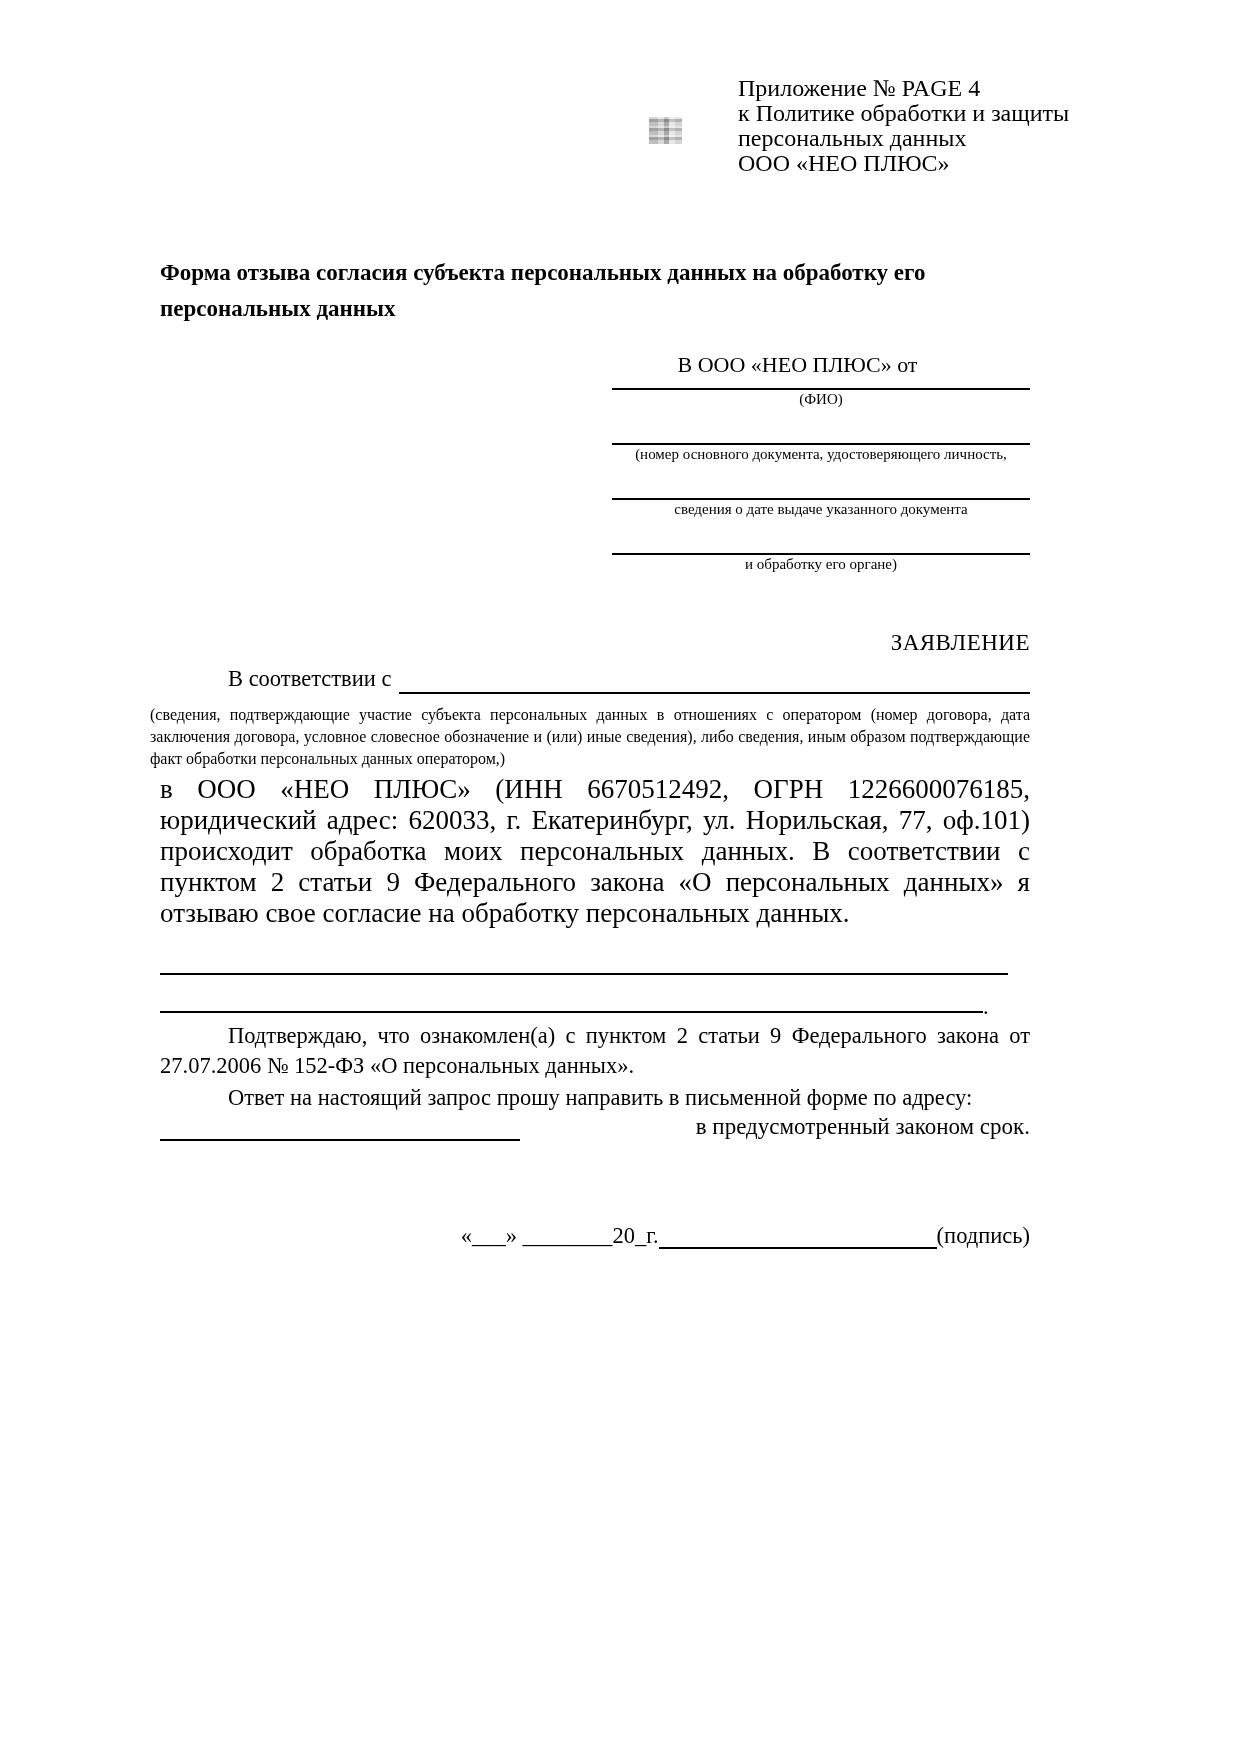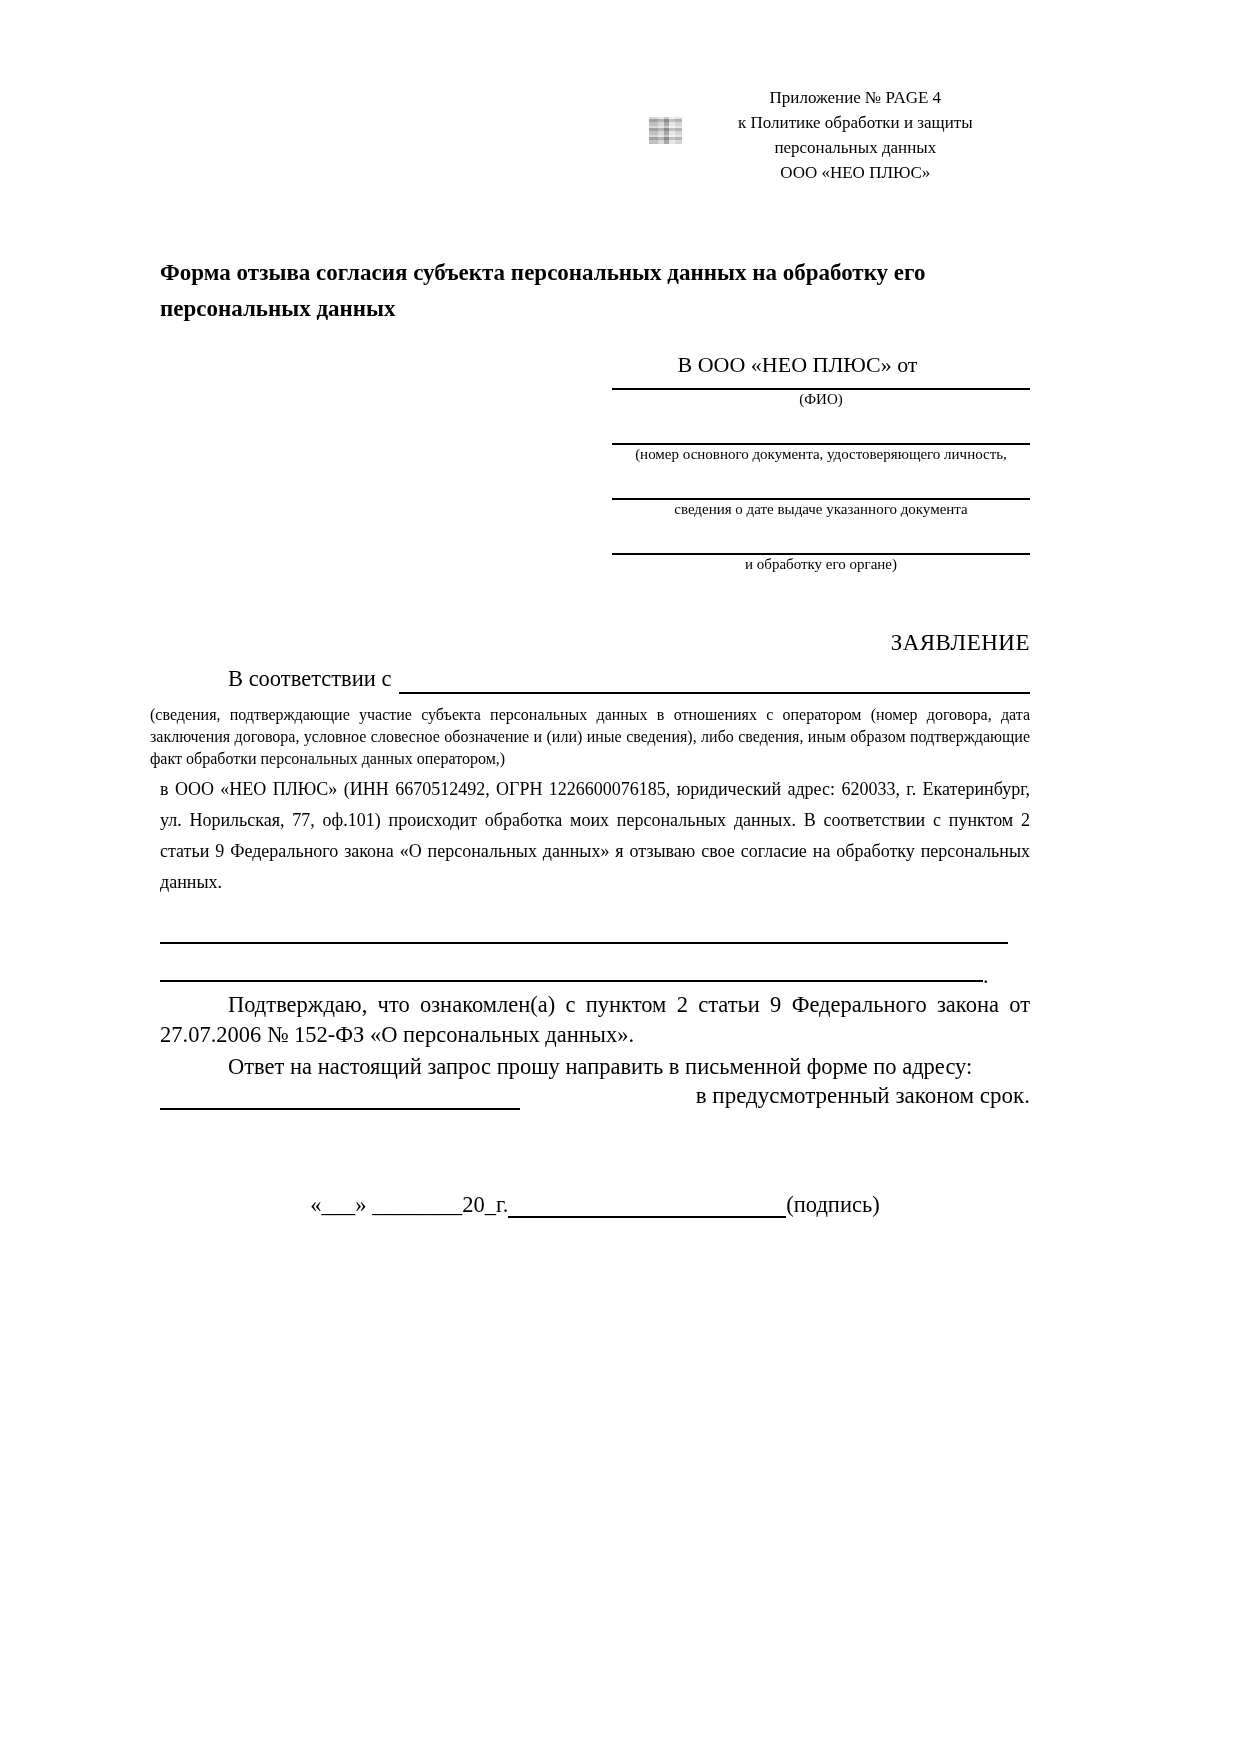--- a/index.html
+++ b/index.html
@@ -6,22 +6,22 @@
   html,body { background:#ffffff; }
   .page {
     position:relative;
     width:1242px; height:1755px;
     background:#ffffff; color:#000000;
     font-family:"Liberation Serif","DejaVu Serif",serif;
     overflow:hidden;
   }
   
   .header-block {
-    position:absolute; left:738px; top:85px;
-    font-size:17px; line-height:25px; white-space:nowrap;text-align:center;
+    position:absolute; left:738px; top:76px;
+    font-size:24px; line-height:25px; white-space:nowrap;
   }
   
   .artifact {
     position:absolute; left:649px; top:117px; width:33px; height:27px;
     background:
       linear-gradient(90deg,#9d9d9d 0 28%,#c4c4c4 28% 46%,#777 46% 62%,#d9d9d9 62% 78%,#bdbdbd 78% 100%);
     background-size:100% 5px;
     background-repeat:repeat-y;
     opacity:.85;
   }
@@ -45,32 +45,32 @@
   .f2 .field-line, .f3 .field-line, .f4 .field-line { margin-top:26px; }
   .statement-heading { margin-top:56px; text-align:right; font-size:23px; letter-spacing:.5px; }
   
   .accordance { margin-top:8px; display:flex; align-items:flex-end; font-size:22.5px; line-height:30px; padding-left:68px; }
   .accordance .lead { white-space:nowrap; padding-right:8px; }
   .fill { flex:1; border-bottom:2px solid #000; height:26px; }
   .fine-print {
     font-size:16px; line-height:22px; text-align:justify; text-indent:0;
     margin-left:-10px; width:880px; margin-top:10px;
   }
-  .main-para { margin-top:4px; font-size:18px; line-height:31px; text-align:justify; }
+  .main-para { margin-top:4px; font-size:27px; line-height:31px; text-align:justify; }
   .reason { margin-top:0; display:flex; align-items:flex-end; font-size:22.5px; line-height:31px; padding-left:68px; }
   .reason .lead { white-space:nowrap; padding-right:8px; }
   .blank-row-1 { margin-top:44px; width:848px; border-bottom:2px solid #000; height:2px; }
   .blank-row-2 { margin-top:26px; display:flex; align-items:flex-end; font-size:22.5px; line-height:12px; }
   .blank-row-2 .line { width:823px; border-bottom:2px solid #000; height:10px; }
   .confirm { margin-top:8px; font-size:22.5px; line-height:30px; text-align:justify; text-indent:68px; }
   .reply-lead { margin-top:2px; font-size:22.5px; line-height:30px; text-indent:68px; }
   .reply-row { display:flex; align-items:flex-end; font-size:23px; line-height:28px;justify-content:space-between; }
   .reply-row .line { width:360px; border-bottom:2px solid #000; height:24px; }
   
-  .footer { margin-top:82px; display:flex; justify-content:center; align-items:flex-end; font-size:22.5px; }
+  .footer { margin-top:82px; display:flex; justify-content:flex-end; align-items:flex-end; font-size:22.5px; }
   .sig-group { display:flex; align-items:flex-end; }
   .sig-line { width:278px; border-bottom:2px solid #000; height:24px; }
 </style>
 </head>
 <body>
 
 <div class="page">
 
   <div class="artifact"></div>
 

